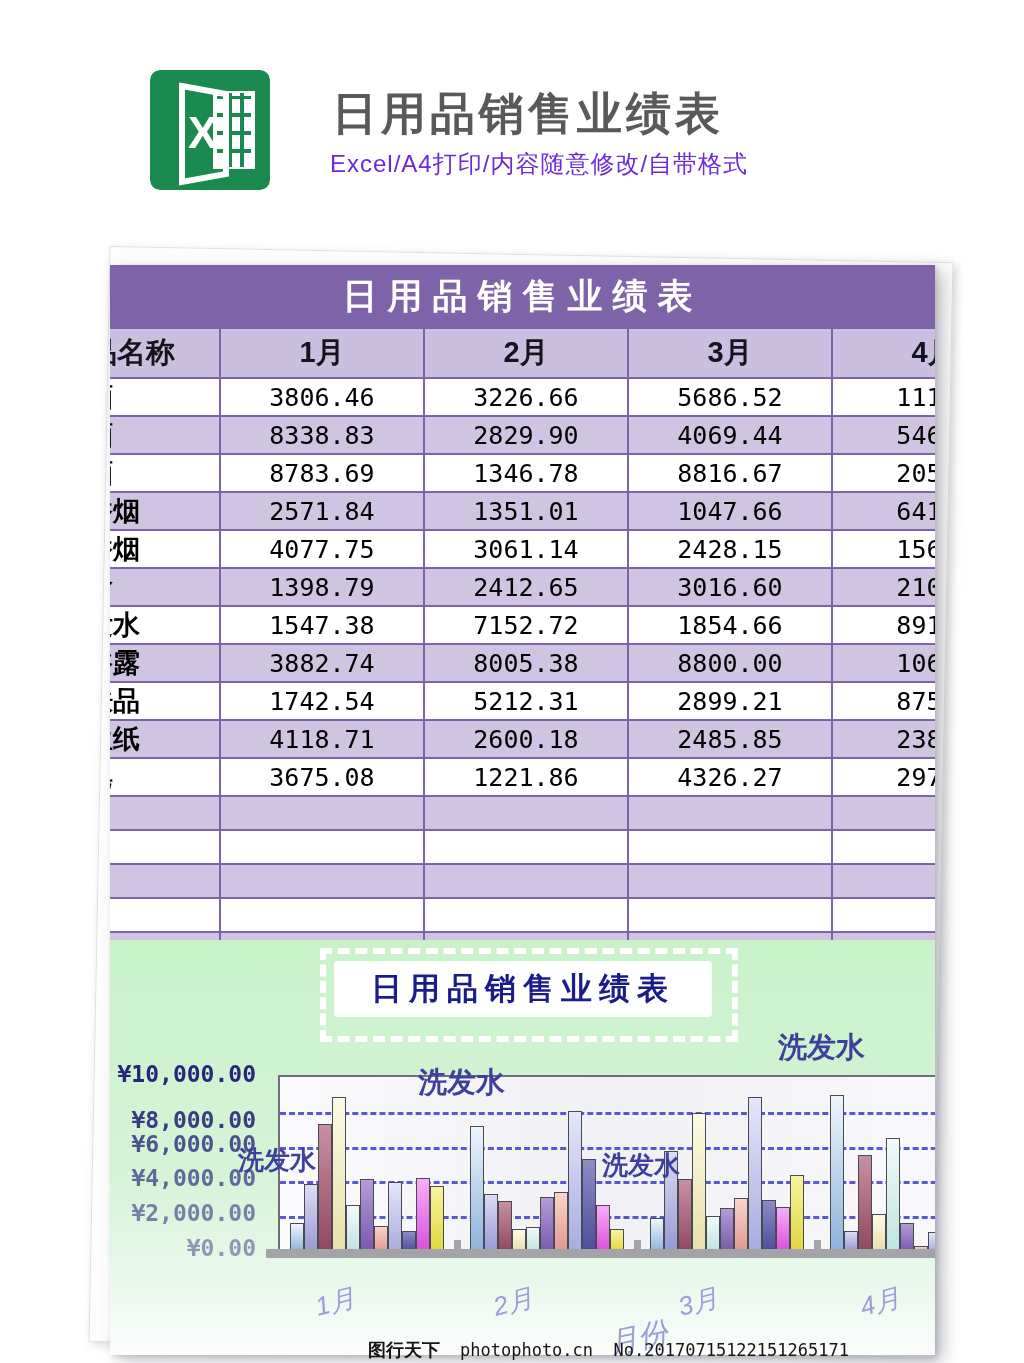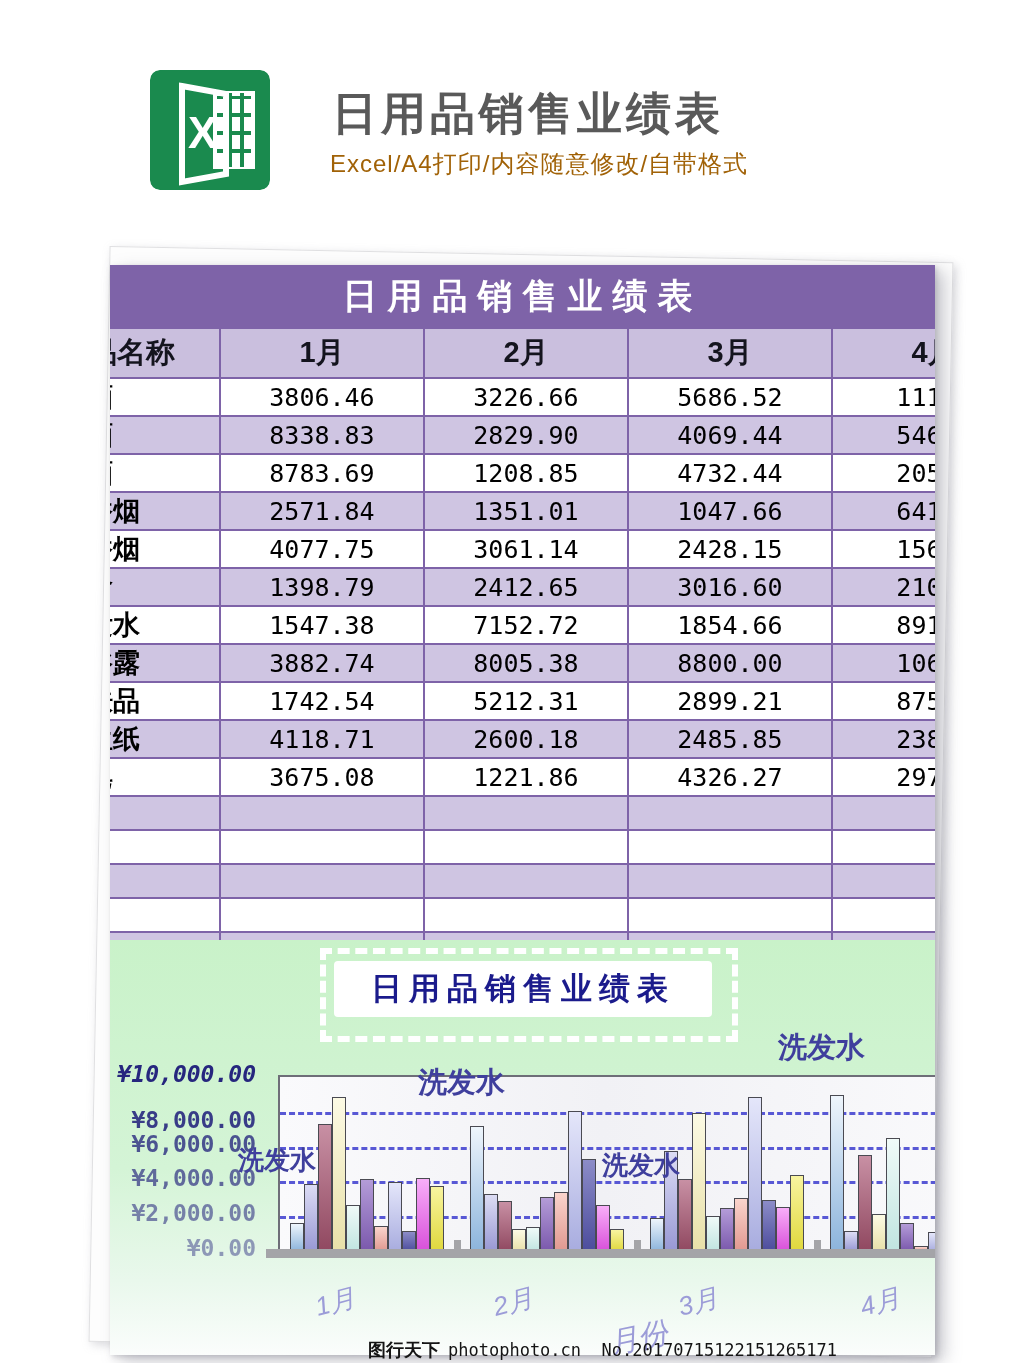--- a/index.html
+++ b/index.html
@@ -4,21 +4,21 @@
 <style>
   html,body{margin:0;padding:0;}
   body{
     width:1024px;height:1363px;position:relative;background:#ffffff;
     font-family:"Liberation Sans","DejaVu Sans",sans-serif;overflow:hidden;
   }
   
   .hero{position:absolute;left:150px;top:66px;width:740px;height:130px;}
   .xl-icon{position:absolute;left:0;top:4px;width:120px;height:120px;border-radius:10px;overflow:hidden;}
   .hero-title{position:absolute;left:182px;top:18px;font-size:45px;font-weight:bold;color:#595959;letter-spacing:4px;white-space:nowrap;}
-  .hero-sub{position:absolute;left:180px;top:82px;font-size:24px;color:#a16207;letter-spacing:1px;white-space:nowrap;}
+  .hero-sub{position:absolute;left:180px;top:82px;font-size:24px;color:#6d28d9;letter-spacing:1px;white-space:nowrap;}
 
   
   .back-sheet{position:absolute;left:99px;top:254px;width:842px;height:1094px;background:#fdfdfd;
     border:1px solid #e0e0e2;transform:rotate(1.1deg);box-shadow:3px 3px 10px rgba(150,150,160,.35);}
   .sheet{position:absolute;left:110px;top:265px;width:825px;height:1090px;background:#ffffff;
     overflow:hidden;box-shadow:9px 6px 16px rgba(120,120,135,.4),2px 2px 5px rgba(140,140,150,.35);}
 
   
   .banner{height:62px;background:#7e63a8;display:flex;align-items:center;justify-content:center;}
   .banner span{color:#ffffff;font-size:35px;font-weight:bold;letter-spacing:10px;}
@@ -51,21 +51,21 @@
   .ylab{position:absolute;white-space:nowrap;font-family:"DejaVu Sans Mono","Liberation Mono",monospace;
     font-size:23px;font-weight:bold;color:#26267e;text-align:right;}
   .serieslab{position:absolute;color:#3f3f9d;font-weight:bold;white-space:nowrap;
     font-family:"DejaVu Serif","Liberation Serif",serif;}
   .xlab{position:absolute;color:#9c9cd8;font-size:26px;white-space:nowrap;transform:rotate(-15deg);font-style:italic;}
   .xaxis-title{position:absolute;color:#9c9cd8;font-size:30px;white-space:nowrap;transform:rotate(-12deg);font-style:italic;}
 
   
   .watermark{position:absolute;left:368px;top:1338px;font-size:17px;color:#141414;white-space:nowrap;
     font-family:"DejaVu Sans Mono","Liberation Mono",monospace;}
-  .watermark b{font-family:"Liberation Sans","DejaVu Sans",sans-serif;font-weight:bold;margin-right:8px;font-size:18px;}
+  .watermark b{font-family:"Liberation Sans","DejaVu Sans",sans-serif;font-weight:bold;margin-right:20px;font-size:18px;}
 </style>
 </head>
 <body>
 
 <div class="hero">
   <div class="xl-icon">
     <svg width="120" height="120" viewBox="0 0 120 120">
       <rect x="0" y="0" width="120" height="120" rx="9" fill="#1a8a4e"></rect>
       <rect x="63" y="21" width="42" height="78" fill="#ffffff"></rect>
       <g fill="#1a8a4e">
@@ -113,22 +113,22 @@
         <tr class="alt">
           <td class="name">啤酒</td>
           <td>8338.83</td>
           <td>2829.90</td>
           <td>4069.44</td>
           <td>5462.</td>
         </tr>
         <tr class="plain">
           <td class="name">红酒</td>
           <td>8783.69</td>
-          <td>1208.85</td>
-          <td>4732.44</td>
+          <td>1346.78</td>
+          <td>8816.67</td>
           <td>2050.</td>
         </tr>
         <tr class="alt">
           <td class="name">盒香烟</td>
           <td>2571.84</td>
           <td>1351.01</td>
           <td>1047.66</td>
           <td>6410.</td>
         </tr>
         <tr class="plain">
@@ -269,21 +269,21 @@
         <div class="bar" style="left: 496px; height: 43.2538px; background: linear-gradient(to top, rgb(216, 80, 218), rgb(248, 174, 248));"></div>
         <div class="bar" style="left: 150px; height: 63.9464px; background: linear-gradient(to top, rgb(224, 216, 60), rgb(248, 244, 160));"></div>
         <div class="bar" style="left: 330px; height: 21.2604px; background: linear-gradient(to top, rgb(224, 216, 60), rgb(248, 244, 160));"></div>
         <div class="bar" style="left: 510px; height: 75.2771px; background: linear-gradient(to top, rgb(224, 216, 60), rgb(248, 244, 160));"></div>
       </div>
     <div class="baseline"></div>
     <div id="decor">
         <div class="tick" style="left: 344px;"></div>
         <div class="tick" style="left: 524px;"></div>
         <div class="tick" style="left: 704px;"></div>
-        <div class="ylab" style="right: 679px; top: 121px; opacity: 1; font-style: italic;">¥10,000.00</div>
+        <div class="ylab" style="right: 679px; top: 121px; opacity: 1;">¥10,000.00</div>
         <div class="ylab" style="right: 679px; top: 167px; opacity: 0.89;">¥8,000.00</div>
         <div class="ylab" style="right: 679px; top: 190.6px; opacity: 0.78;">¥6,000.00</div>
         <div class="ylab" style="right: 679px; top: 225.4px; opacity: 0.67;">¥4,000.00</div>
         <div class="ylab" style="right: 679px; top: 260.2px; opacity: 0.56;">¥2,000.00</div>
         <div class="ylab" style="right: 679px; top: 295px; opacity: 0.45;">¥0.00</div>
         <div class="serieslab" style="left: 128px; top: 203px; font-size: 26px;">洗发水</div>
         <div class="serieslab" style="left: 308px; top: 123px; font-size: 29px;">洗发水</div>
         <div class="serieslab" style="left: 492px; top: 208px; font-size: 26px;">洗发水</div>
         <div class="serieslab" style="left: 668px; top: 88px; font-size: 29px;">洗发水</div>
         <div class="xlab" style="left: 205px; top: 345px;">1月</div>

